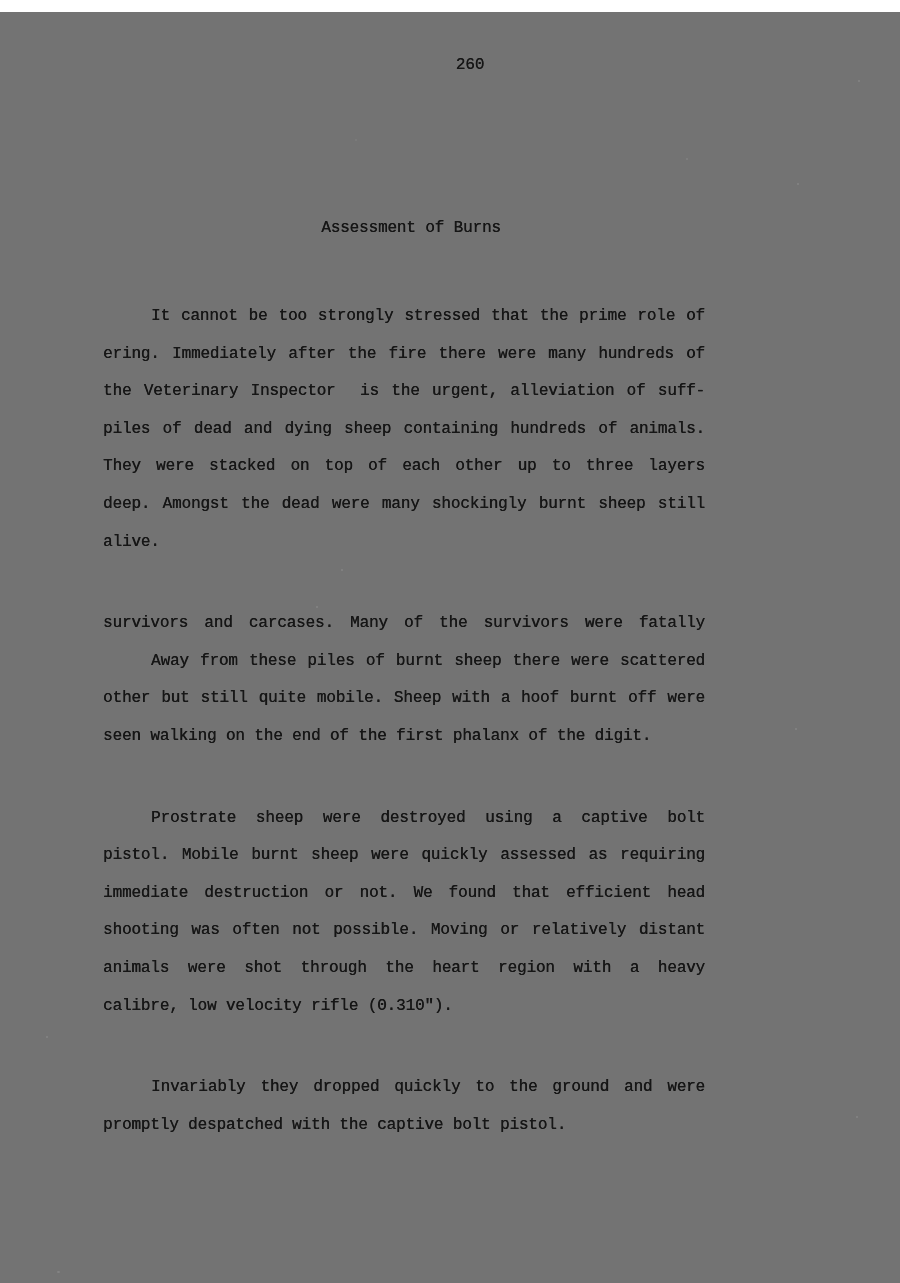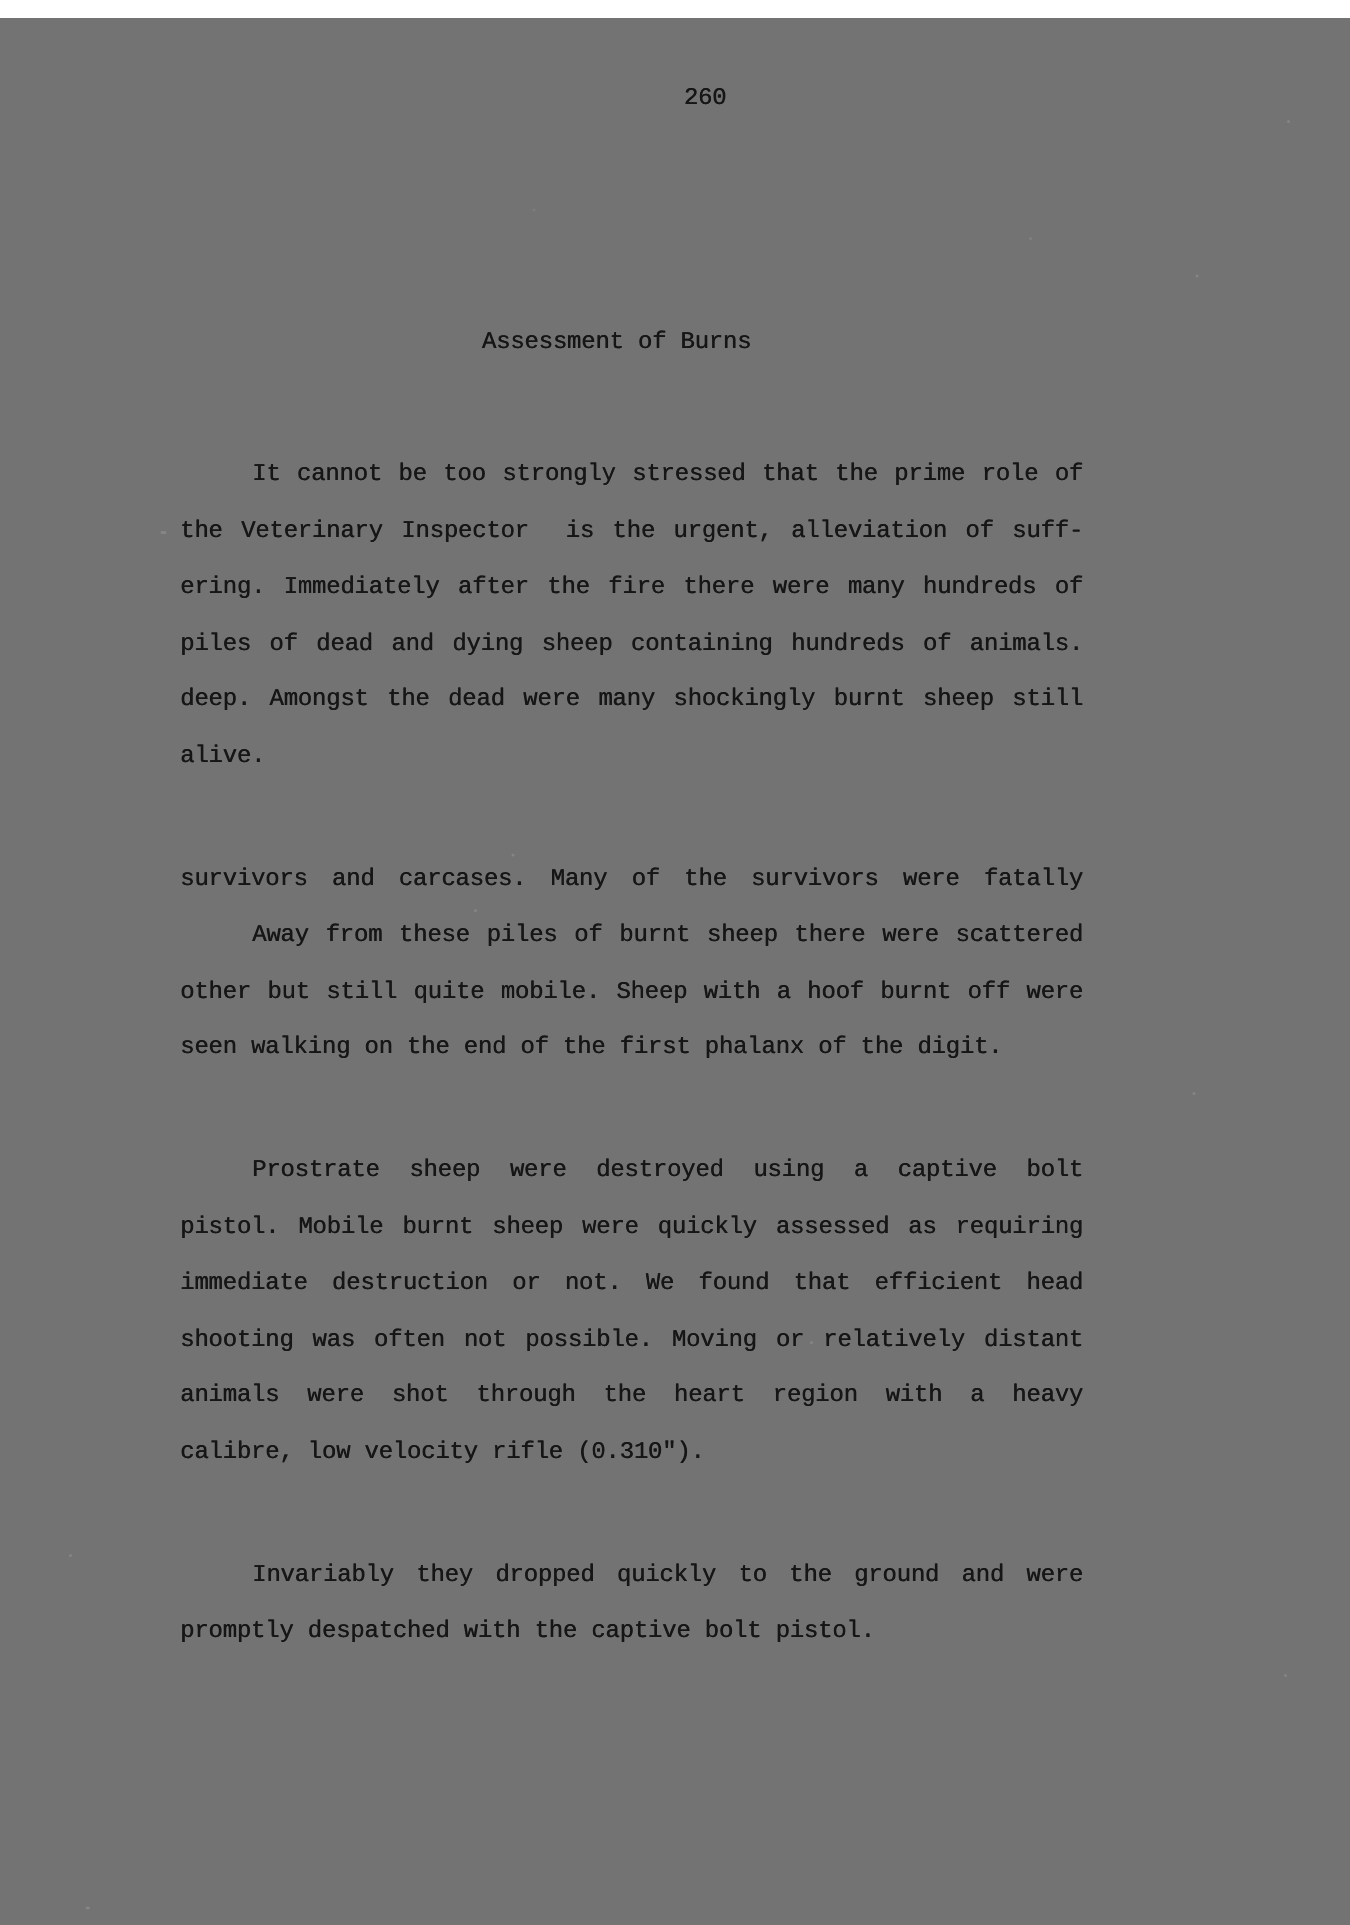--- a/index.html
+++ b/index.html
@@ -35,21 +35,21 @@
   .doc-title {
     position: absolute;
     top: 207px;
     left: 110px;
     width: 602px;
     text-align: center;
   }
   .content {
     position: absolute;
     top: 286px;
-    left: 120px;
+    left: 103px;
     width: 602px;
   }
   .para {
     margin: 0 0 44px 0;
   }
   .line {
     line-height: 37.6px;
     text-align: justify;
     text-align-last: justify;
     white-space: normal;
@@ -75,23 +75,24 @@
 <div class="sheet">
 
   <div class="page-number typewriter">260</div>
 
   <div class="doc-title typewriter">Assessment of Burns</div>
 
   <div class="content typewriter">
 
     <div class="para">
       <div class="line first">It cannot be too strongly stressed that the prime role of</div>
+      <div class="line">ering. Immediately after the fire there were many hundreds of</div>
       <div class="line">the Veterinary Inspector&nbsp; is the urgent, alleviation of suff-</div>
-      <div class="line">ering. Immediately after the fire there were many hundreds of</div>
       <div class="line">piles of dead and dying sheep containing hundreds of animals.</div>
+      <div class="line">They were stacked on top of each other up to three layers</div>
       <div class="line">deep. Amongst the dead were many shockingly burnt sheep still</div>
       <div class="line end">alive.</div>
     </div>
 
     <div class="para">
       <div class="line">survivors and carcases. Many of the survivors were fatally</div>
       <div class="line first">Away from these piles of burnt sheep there were scattered</div>
       <div class="line">other but still quite mobile. Sheep with a hoof burnt off were</div>
       <div class="line end">seen walking on the end of the first phalanx of the digit.</div>
     </div>

